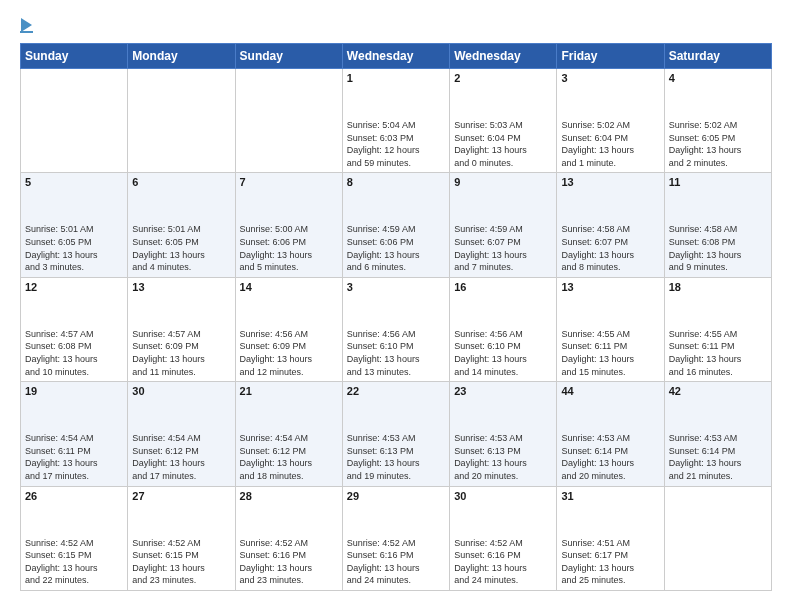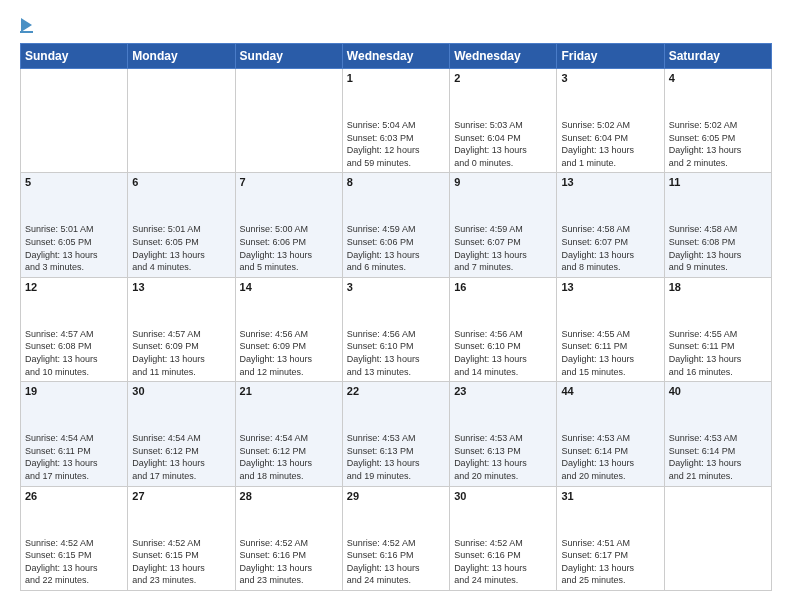--- a/index.html
+++ b/index.html
@@ -214,21 +214,21 @@
           </td>
           <td>
             <span class="day-num">23</span>
             <div class="cell-info">Sunrise: 4:53 AM<br>Sunset: 6:13 PM<br>Daylight: 13 hours<br>and 20 minutes.</div>
           </td>
           <td>
             <span class="day-num">44</span>
             <div class="cell-info">Sunrise: 4:53 AM<br>Sunset: 6:14 PM<br>Daylight: 13 hours<br>and 20 minutes.</div>
           </td>
           <td>
-            <span class="day-num">40</span>
+            <span class="day-num">42</span>
             <div class="cell-info">Sunrise: 4:53 AM<br>Sunset: 6:14 PM<br>Daylight: 13 hours<br>and 21 minutes.</div>
           </td>
         </tr>
         <tr>
           <td>
             <span class="day-num">26</span>
             <div class="cell-info">Sunrise: 4:52 AM<br>Sunset: 6:15 PM<br>Daylight: 13 hours<br>and 22 minutes.</div>
           </td>
           <td>
             <span class="day-num">27</span>

